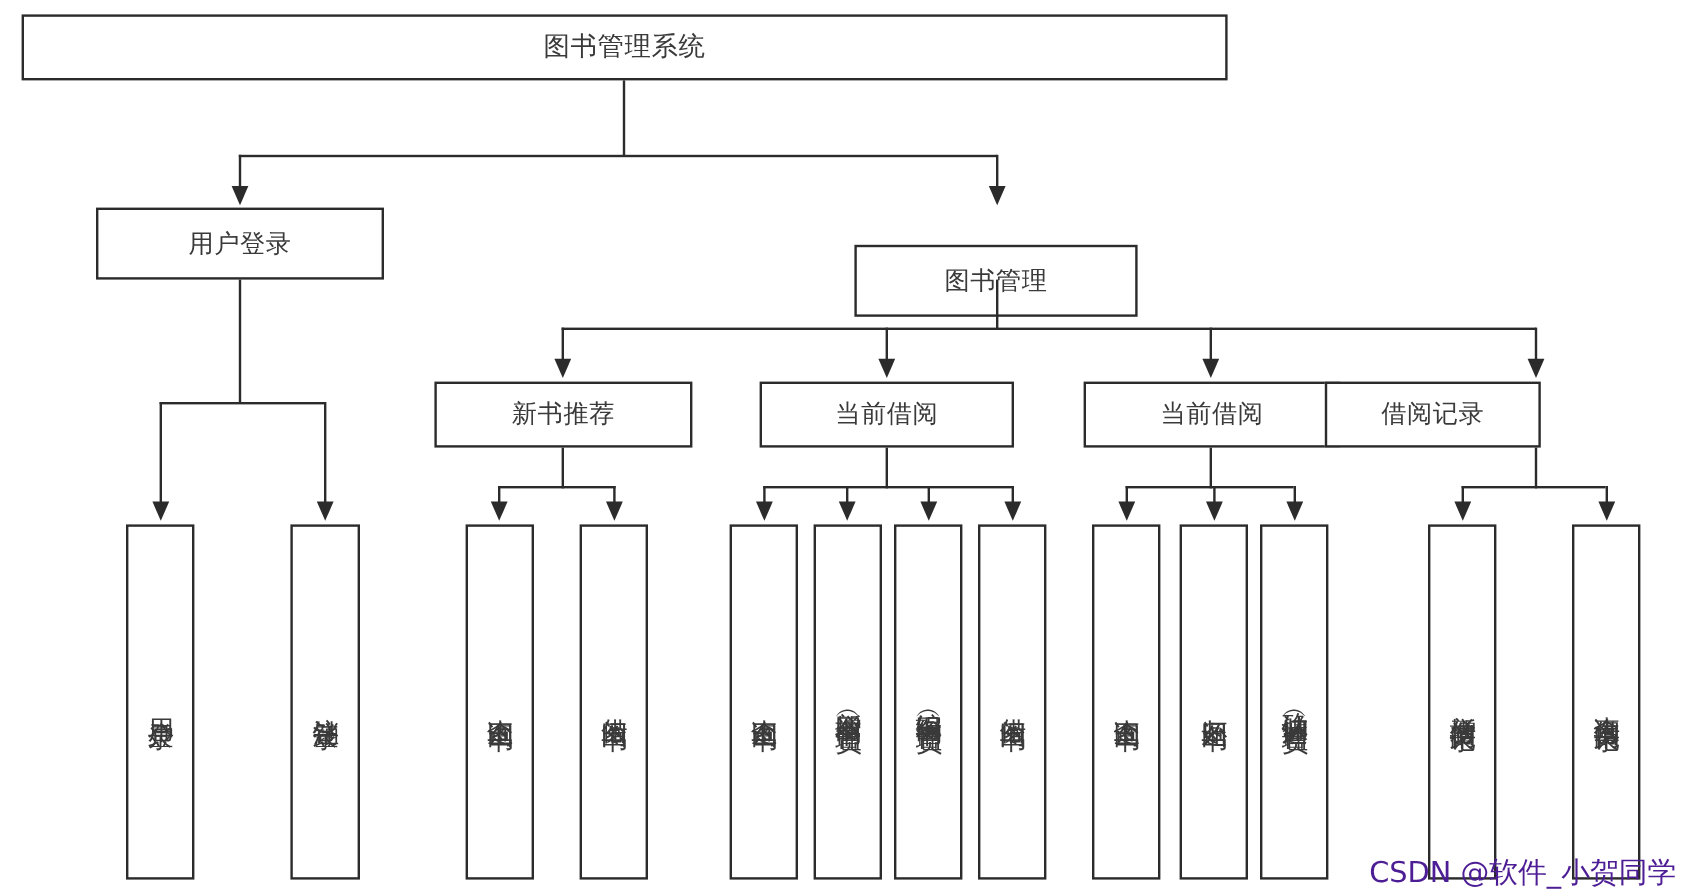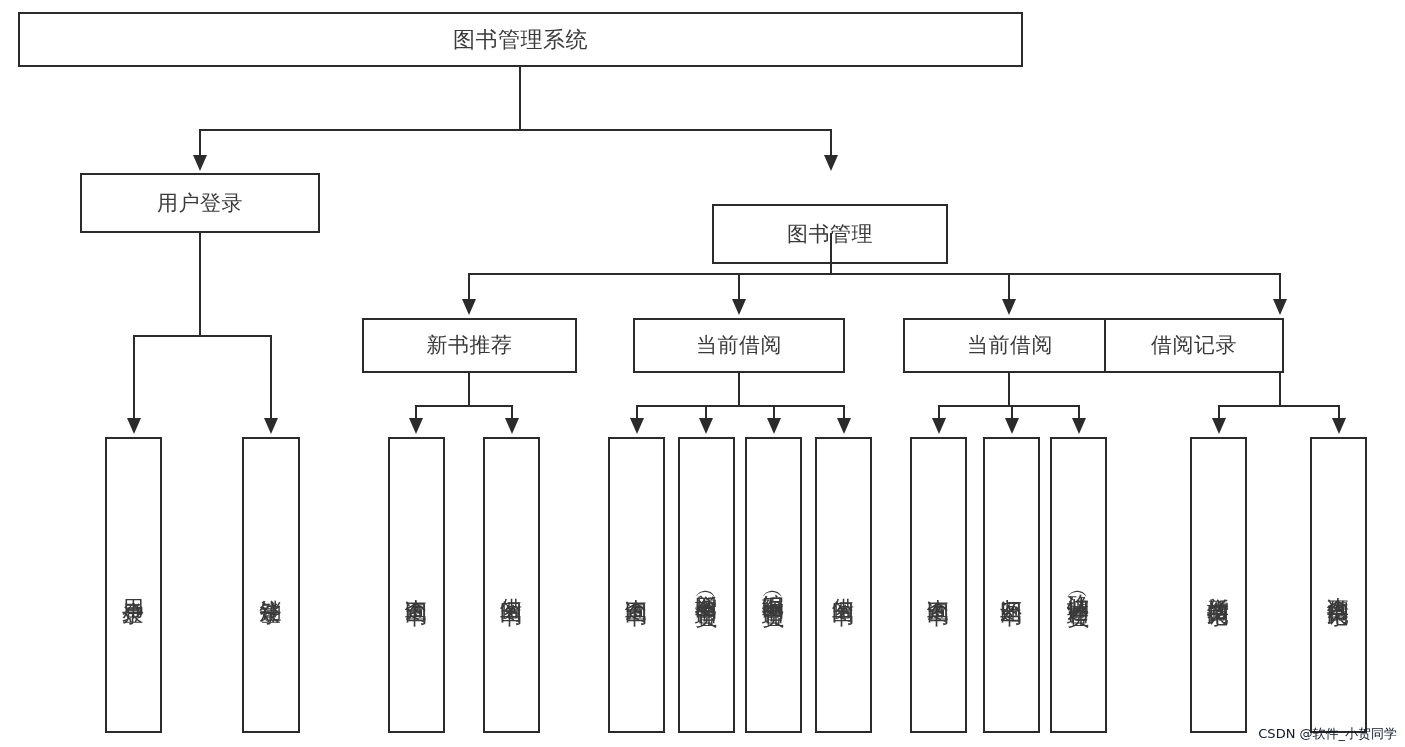--- a/index.html
+++ b/index.html
@@ -64,22 +64,22 @@
     width:0;height:0;
     border-left:7px solid transparent;
     border-right:7px solid transparent;
     border-top:16px solid #2b2b2b;
   }
   
   #watermark{
     position:absolute;
     right:8px;
     bottom:4px;
-    font-size:13px;
-    color:#0f172a;
+    font-size:24px;
+    color:#4c1d95;
     white-space:nowrap;
     font-family:"DejaVu Sans","Liberation Sans",sans-serif;
   }
 </style>
 </head>
 <body>
 
 <div id="stage">
 
   <div class="node root horiz" style="left:18px;top:12px;width:1005px;height:55px;">

